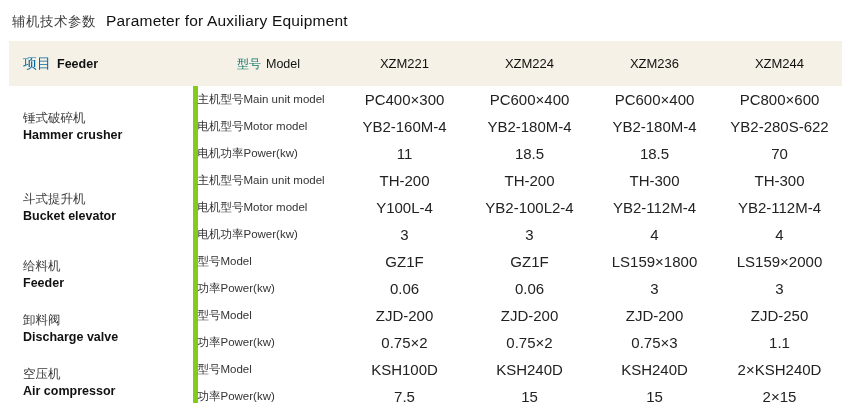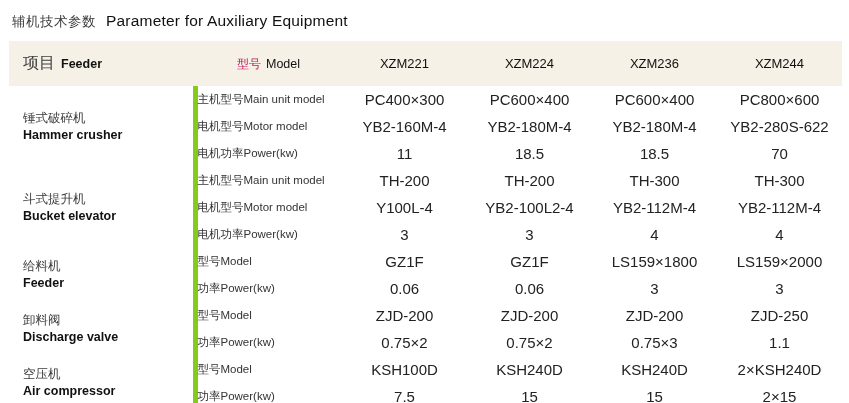--- a/index.html
+++ b/index.html
@@ -52,33 +52,33 @@
     background: #f6f1e6;
     height: 45px;
     vertical-align: middle;
     font-weight: normal;
   }
   .hdr-items {
     text-align: left;
     padding-left: 14px !important;
   }
   .hdr-items .cn {
-    font-size: 16px;
-    color: #404040;
+    font-size: 14px;
+    color: #0369a1;
     margin-top: 26px;
   }
   .hdr-items .en {
     font-size: 12.5px;
     font-weight: bold;
     color: #111;
     margin-left: 6px;
   }
   .hdr-model .cn {
     font-size: 12px;
-    color: #be185d;
+    color: #0f766e;
   }
   .hdr-model .en {
     font-size: 12.5px;
     font-weight: normal;
     color: #111;
     margin-left: 5px;
   }
   .hdr-col {
     font-size: 13px;
     font-weight: bold;

